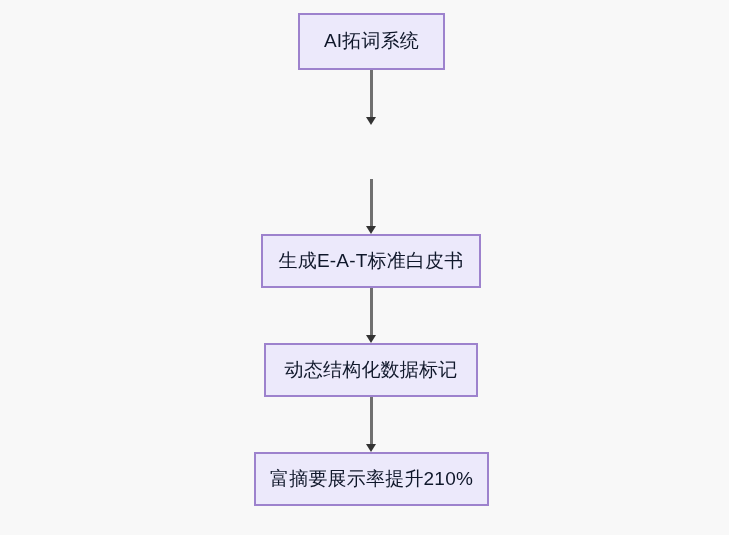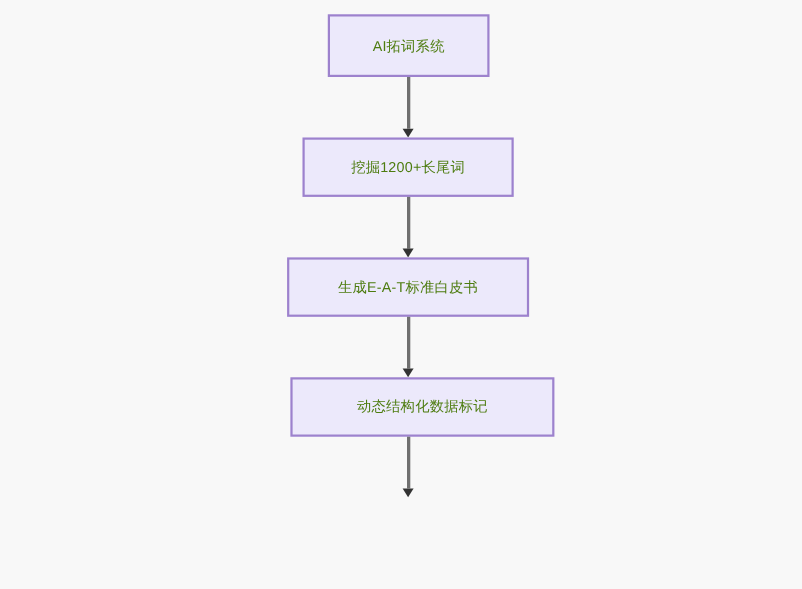--- a/index.html
+++ b/index.html
@@ -22,23 +22,23 @@
     position: absolute;
     box-sizing: border-box;
     background: #ece9fb;
     border: 2px solid #9d82cd;
     display: flex;
     align-items: center;
     justify-content: center;
     border-radius: 0;
   }
   .node-label {
-    font-size: 13px;
+    font-size: 19px;
     line-height: 1.2;
-    color: #4d7c0f;
+    color: #0f172a;
     letter-spacing: 0.2px;
     white-space: nowrap;
     font-family: "Liberation Sans", "DejaVu Sans", sans-serif;
   }
   .edge {
     position: absolute;
     width: 3px;
     background: #707070;
   }
   .arrowhead {
@@ -55,35 +55,35 @@
 
 <div id="flowchart">
 
   <div class="node" style="left:298px; top:13px; width:147px; height:57px;">
     <span class="node-label">AI拓词系统</span>
   </div>
 
   <div class="edge" style="left:369.5px; top:70px; height:47px;"></div>
   <div class="arrowhead" style="left:365.5px; top:117px;"></div>
 
-  <div class="node" style="left:275px; top:125px; width:192px; height:54px;">
-    <span class="node-label">挖掘1200+长尾词</span>
-  </div>
 
   <div class="edge" style="left:369.5px; top:179px; height:47px;"></div>
   <div class="arrowhead" style="left:365.5px; top:226px;"></div>
 
   <div class="node" style="left:261px; top:234px; width:220px; height:54px;text-align:center;">
     <span class="node-label">生成E-A-T标准白皮书</span>
   </div>
 
   <div class="edge" style="left:369.5px; top:288px; height:47px;"></div>
   <div class="arrowhead" style="left:365.5px; top:335px;"></div>
 
-  <div class="node" style="left:264px; top:343px; width:240px; height:54px;">
+  <div class="node" style="left:264px; top:343px; width:214px; height:54px;">
     <span class="node-label">动态结构化数据标记</span>
   </div>
 
   <div class="edge" style="left:369.5px; top:397px; height:47px;"></div>
   <div class="arrowhead" style="left:365.5px; top:444px;"></div>
 
+  <div class="node" style="left:254px; top:452px; width:235px; height:54px;">
+    <span class="node-label">富摘要展示率提升210%</span>
+  </div>
 
 </div>
 
 </body></html>

